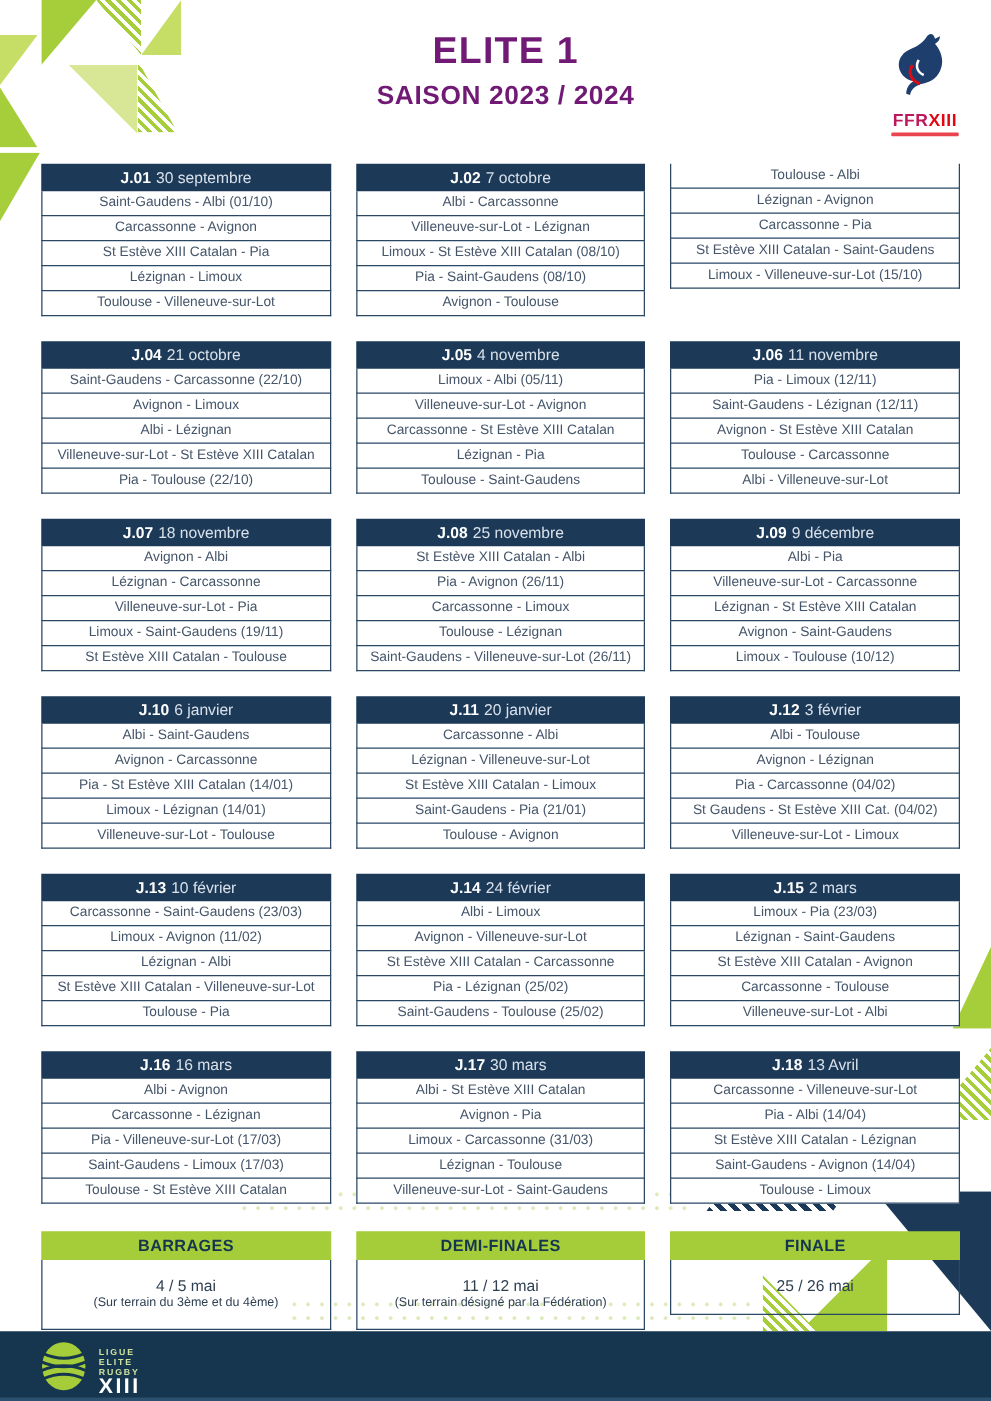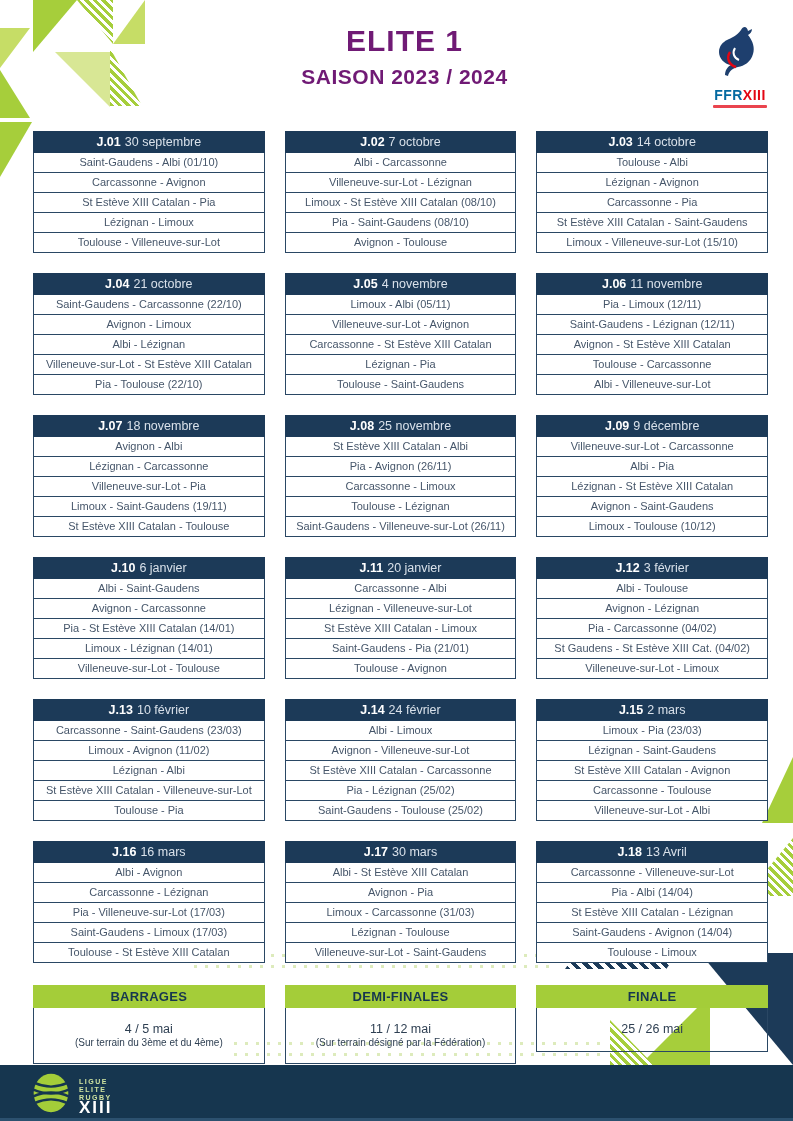--- a/index.html
+++ b/index.html
@@ -7,21 +7,21 @@
         font-family:"Liberation Sans", sans-serif;margin:0 auto;}
 
   
   .masthead{position:absolute;top:24px;left:8px;width:100%;text-align:center;color:#701a75;}
   .masthead .title{font-size:30px;font-weight:800;letter-spacing:1px;}
   .masthead .subtitle{font-size:21px;font-weight:700;margin-top:7px;letter-spacing:.5px;}
 
   
   .ffr{position:absolute;top:26px;right:20px;width:66px;text-align:center;}
   .ffr .ffr-text{font-size:14px;font-weight:800;letter-spacing:.5px;margin-top:1px;}
-  .ffr .ffr-text .b{color:#0369a1;} .ffr .ffr-text .r{color:#e30613;}
+  .ffr .ffr-text .b{color:#be185d;} .ffr .ffr-text .r{color:#e30613;}
   .ffr .tagline{height:3px;background:#e30613;opacity:.75;margin:2px 6px 0 6px;border-radius:1px;}
 
   
   .rounds-grid{position:absolute;left:33px;right:25px;top:131px;
     display:grid;grid-template-columns:repeat(3,1fr);column-gap:20px;row-gap:20px;}
   .round{background:#fff;}
   .round-header{background:#1c3a58;color:#ffffff;text-align:center;padding:4px 2px;
     font-size:12.5px;line-height:14px;}
   .round-header .rid{font-weight:800;}
   .round-header .rdate{font-weight:500;color:#d9e1ea;margin-left:4px;}
@@ -127,23 +127,20 @@
     <div class="round-body">
           <div class="round-row">Albi - Carcassonne</div>
           <div class="round-row">Villeneuve-sur-Lot - Lézignan</div>
           <div class="round-row">Limoux - St Estève XIII Catalan (08/10)</div>
           <div class="round-row">Pia - Saint-Gaudens (08/10)</div>
           <div class="round-row">Avignon - Toulouse</div>
         </div>
   </section>
 
   <section class="round">
-    <div class="round-header">
-      <span class="rid">J.03</span><span class="rdate">14 octobre</span>
-    </div>
     <div class="round-body">
           <div class="round-row">Toulouse - Albi</div>
           <div class="round-row">Lézignan - Avignon</div>
           <div class="round-row">Carcassonne - Pia</div>
           <div class="round-row">St Estève XIII Catalan - Saint-Gaudens</div>
           <div class="round-row">Limoux - Villeneuve-sur-Lot (15/10)</div>
         </div>
   </section>
 
   <section class="round">
@@ -209,22 +206,22 @@
           <div class="round-row">Toulouse - Lézignan</div>
           <div class="round-row">Saint-Gaudens - Villeneuve-sur-Lot (26/11)</div>
         </div>
   </section>
 
   <section class="round">
     <div class="round-header">
       <span class="rid">J.09</span><span class="rdate">9 décembre</span>
     </div>
     <div class="round-body">
+          <div class="round-row">Albi - Pia</div>
           <div class="round-row">Villeneuve-sur-Lot - Carcassonne</div>
-          <div class="round-row">Albi - Pia</div>
           <div class="round-row">Lézignan - St Estève XIII Catalan</div>
           <div class="round-row">Avignon - Saint-Gaudens</div>
           <div class="round-row">Limoux - Toulouse (10/12)</div>
         </div>
   </section>
 
   <section class="round">
     <div class="round-header">
       <span class="rid">J.10</span><span class="rdate">6 janvier</span>
     </div>

